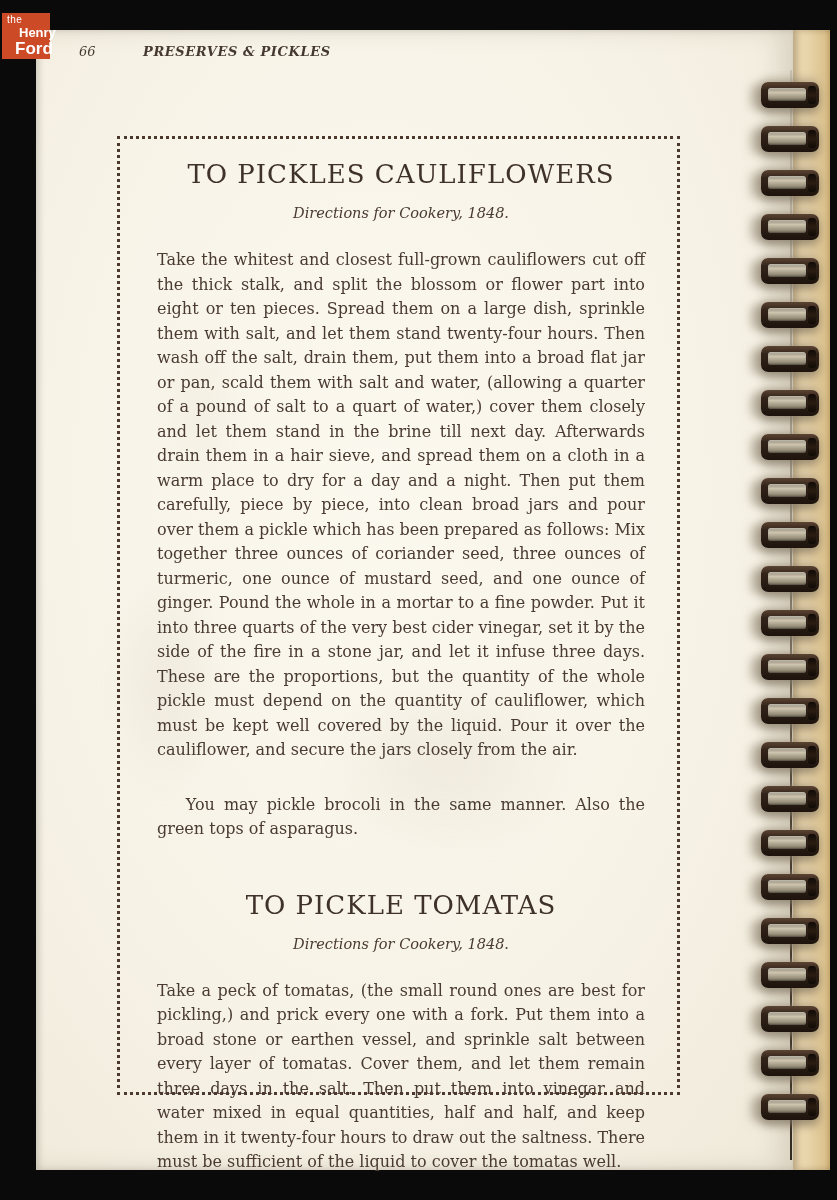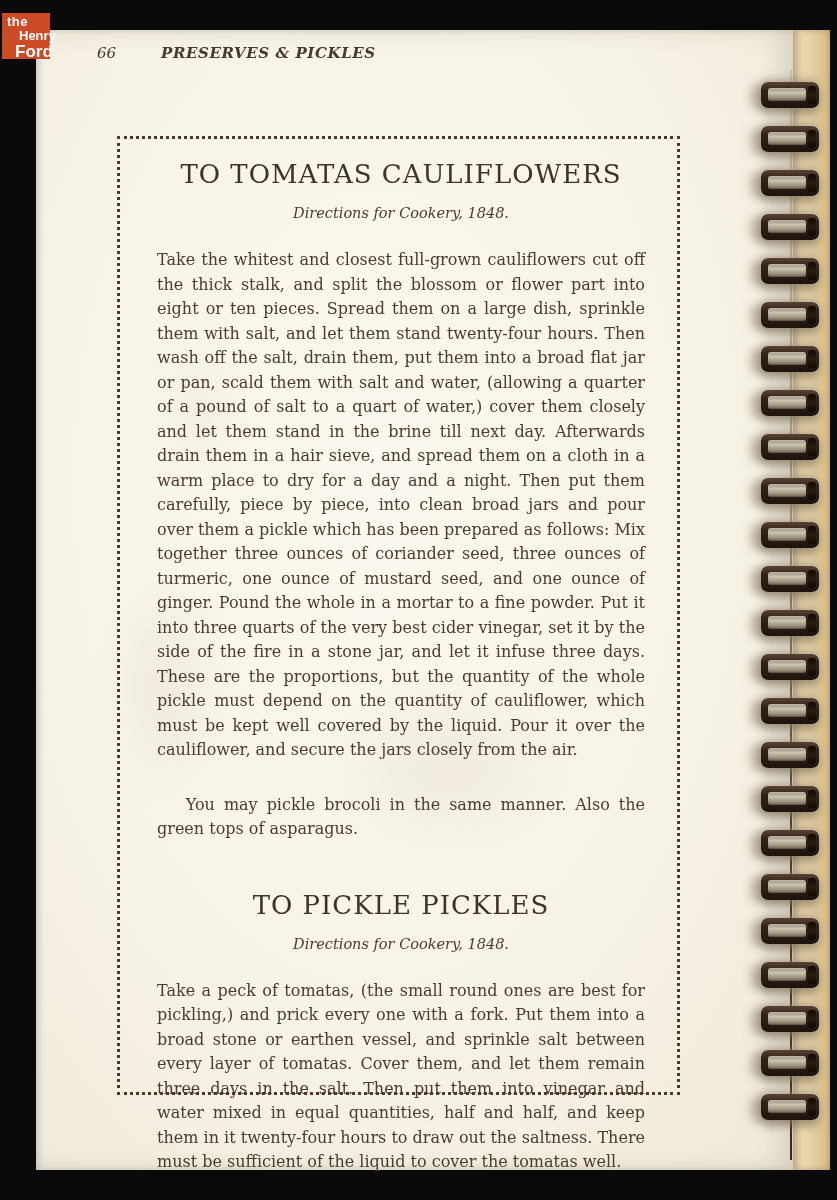--- a/index.html
+++ b/index.html
@@ -86,32 +86,32 @@
     left: 2px; top: 13px;
     width: 48px; height: 46px;
     padding: 2px 0 0 5px;
     color: #fff;
     font-family: "Liberation Sans", sans-serif;
     line-height: 1;
     z-index: 5;
   }
   .logo-bg { position: absolute; inset: 0; }
   .logo span { position: relative; display: block; }
-  .logo .l-the  { font-size: 13px; font-weight: 700; letter-spacing: .5px; }
+  .logo .l-the  { font-size: 10px; font-weight: 400; letter-spacing: .5px; }
   .logo .l-henry{ font-size: 13px; font-weight: 700; margin: 1px 0 0 12px; }
   .logo .l-ford { font-size: 17px; font-weight: 700; margin: 1px 0 16px 8px; }
   
   .running-head {
     position: absolute;
-    left: 97px; top: 44px;
+    left: 79px; top: 44px;
     display: flex;
     align-items: center;
     font-style: italic;
     color: #453931;
-    font-size: 15px;
+    font-size: 13px;
   }
   .running-head .pgnum { width: 64px; }
   .running-head .headtitle { font-weight: 600; letter-spacing: .6px; }
   
   .frame {
     position: absolute;
     left: 81px; top: 106px;
     width: 563px; height: 959px;
     border: 3px dotted #4c392e;
     padding: 20px 32px 0 37px;
@@ -153,30 +153,30 @@
     <div class="ghost ghost-3"></div>
   </div>
 
   <div class="running-head">
     <span class="pgnum">66</span>
     <span class="headtitle">PRESERVES &amp; PICKLES</span>
   </div>
 
   <div class="frame" style="position:absolute; left:117px; top:136px;">
     <section class="recipe">
-      <h1 class="recipe-title">TO TOMATAS CAULIFLOWERS</h1>
+      <h1 class="recipe-title">TO PICKLES CAULIFLOWERS</h1>
       <div class="recipe-source">Directions for Cookery, 1848.</div>
       <div class="recipe-body">
         <p>Take the whitest and closest full-grown cauliflowers cut off the thick stalk, and split the blossom or flower part into eight or ten pieces. Spread them on a large dish, sprinkle them with salt, and let them stand twenty-four hours. Then wash off the salt, drain them, put them into a broad flat jar or pan, scald them with salt and water, (allowing a quarter of a pound of salt to a quart of water,) cover them closely and let them stand in the brine till next day. Afterwards drain them in a hair sieve, and spread them on a cloth in a warm place to dry for a day and a night. Then put them carefully, piece by piece, into clean broad jars and pour over them a pickle which has been prepared as follows: Mix together three ounces of coriander seed, three ounces of turmeric, one ounce of mustard seed, and one ounce of ginger. Pound the whole in a mortar to a fine powder. Put it into three quarts of the very best cider vinegar, set it by the side of the fire in a stone jar, and let it infuse three days. These are the proportions, but the quantity of the whole pickle must depend on the quantity of cauliflower, which must be kept well covered by the liquid. Pour it over the cauliflower, and secure the jars closely from the air.</p>
         <p>You may pickle brocoli in the same manner. Also the green tops of asparagus.</p>
       </div>
     </section>
 
     <section class="recipe">
-      <h1 class="recipe-title">TO PICKLE PICKLES</h1>
+      <h1 class="recipe-title">TO PICKLE TOMATAS</h1>
       <div class="recipe-source">Directions for Cookery, 1848.</div>
       <div class="recipe-body">
         <p>Take a peck of tomatas, (the small round ones are best for pickling,) and prick every one with a fork. Put them into a broad stone or earthen vessel, and sprinkle salt between every layer of tomatas. Cover them, and let them remain three days in the salt. Then put them into vinegar and water mixed in equal quantities, half and half, and keep them in it twenty-four hours to draw out the saltness. There must be sufficient of the liquid to cover the tomatas well.</p>
       </div>
     </section>
   </div>
 
   <div class="page-edge"></div>
   <div class="wire-line"></div>
   <div class="rings">

